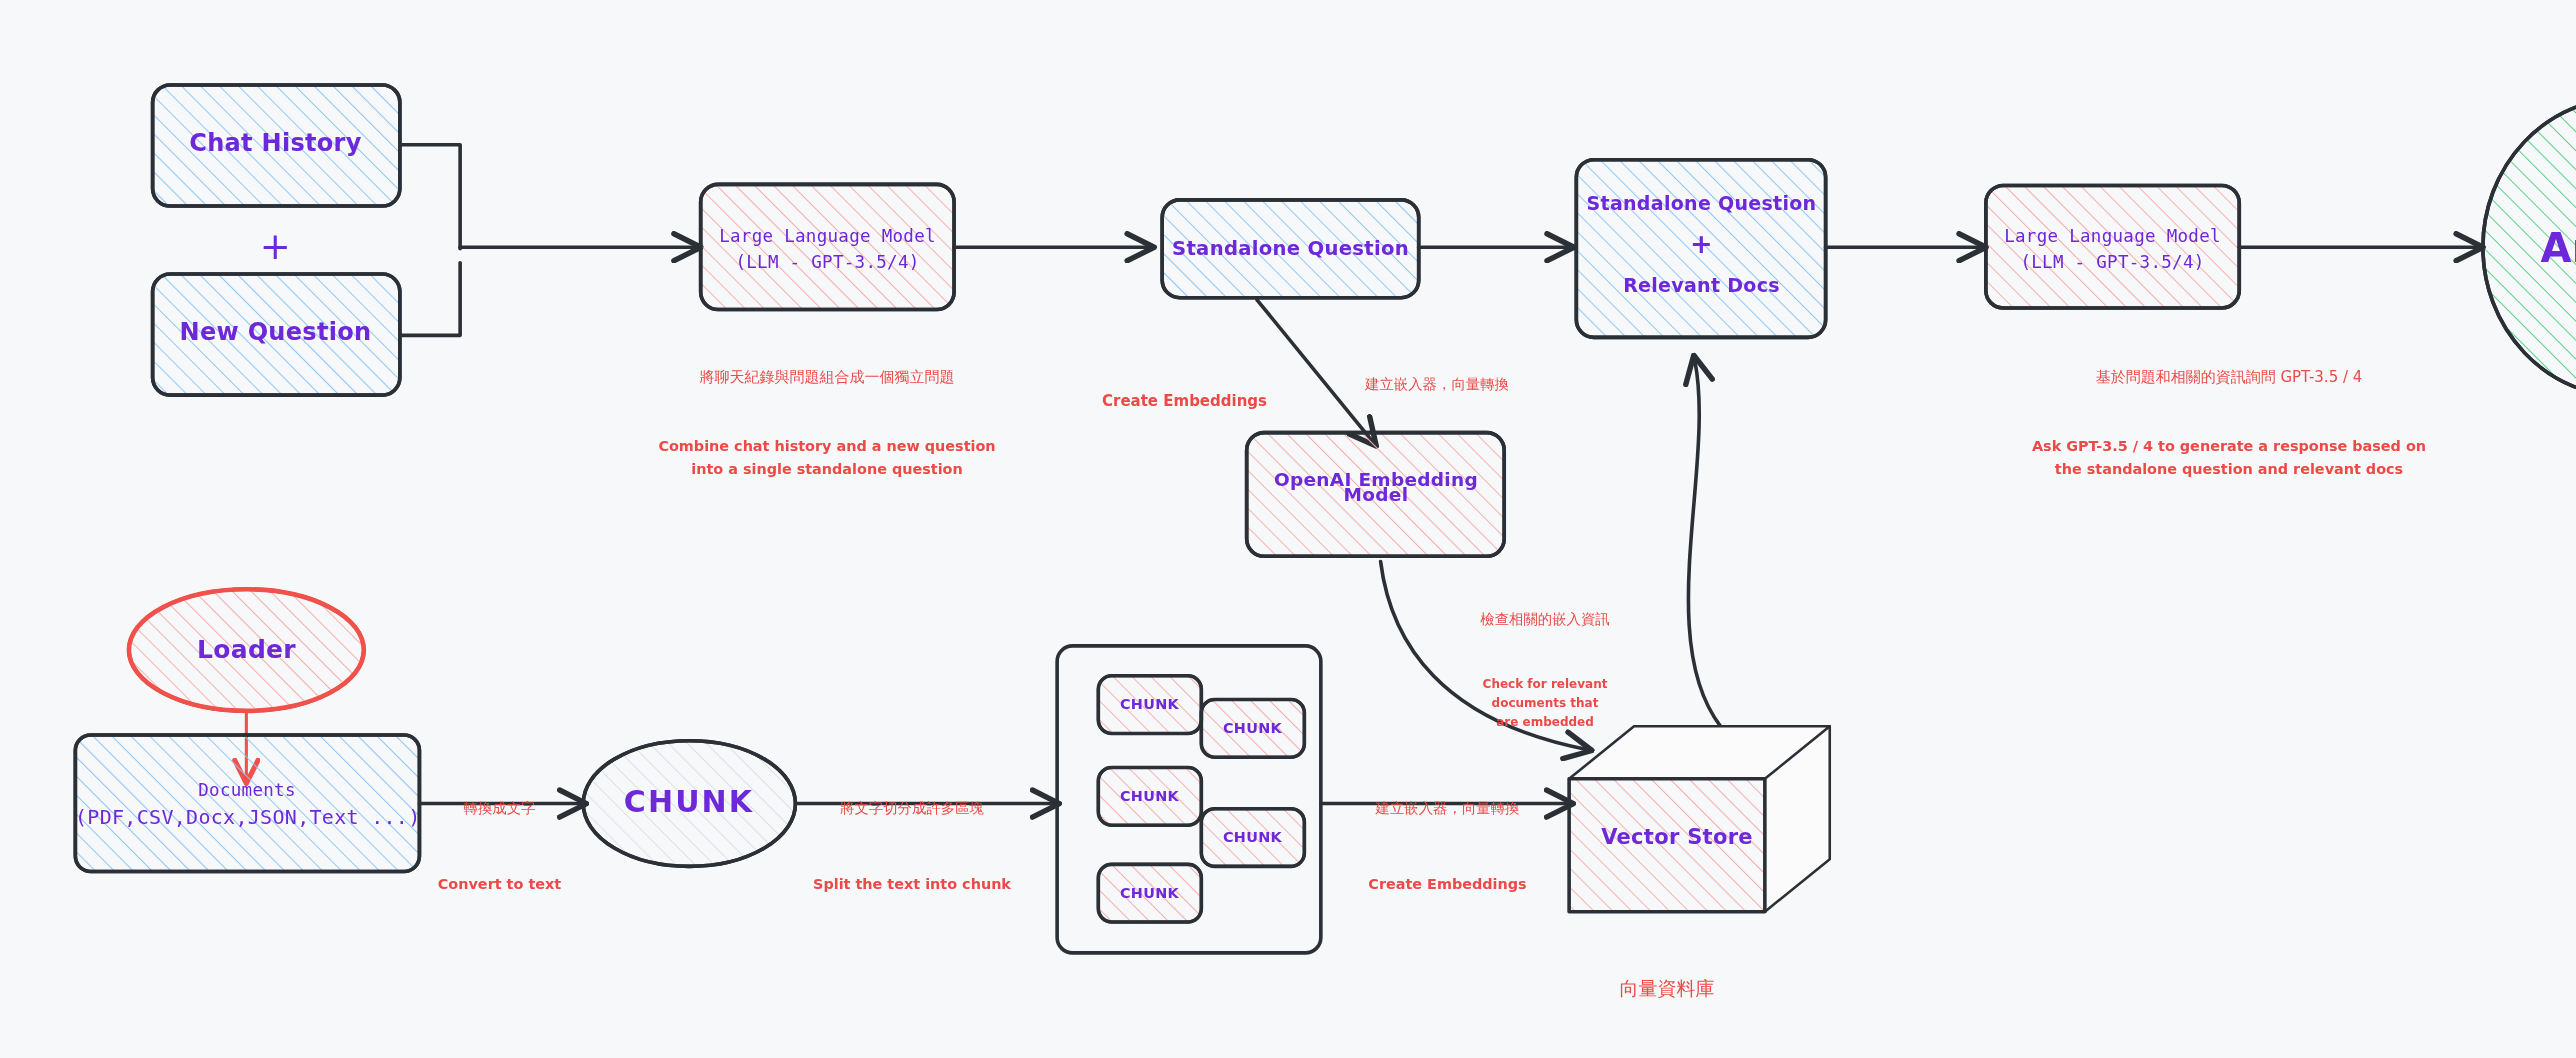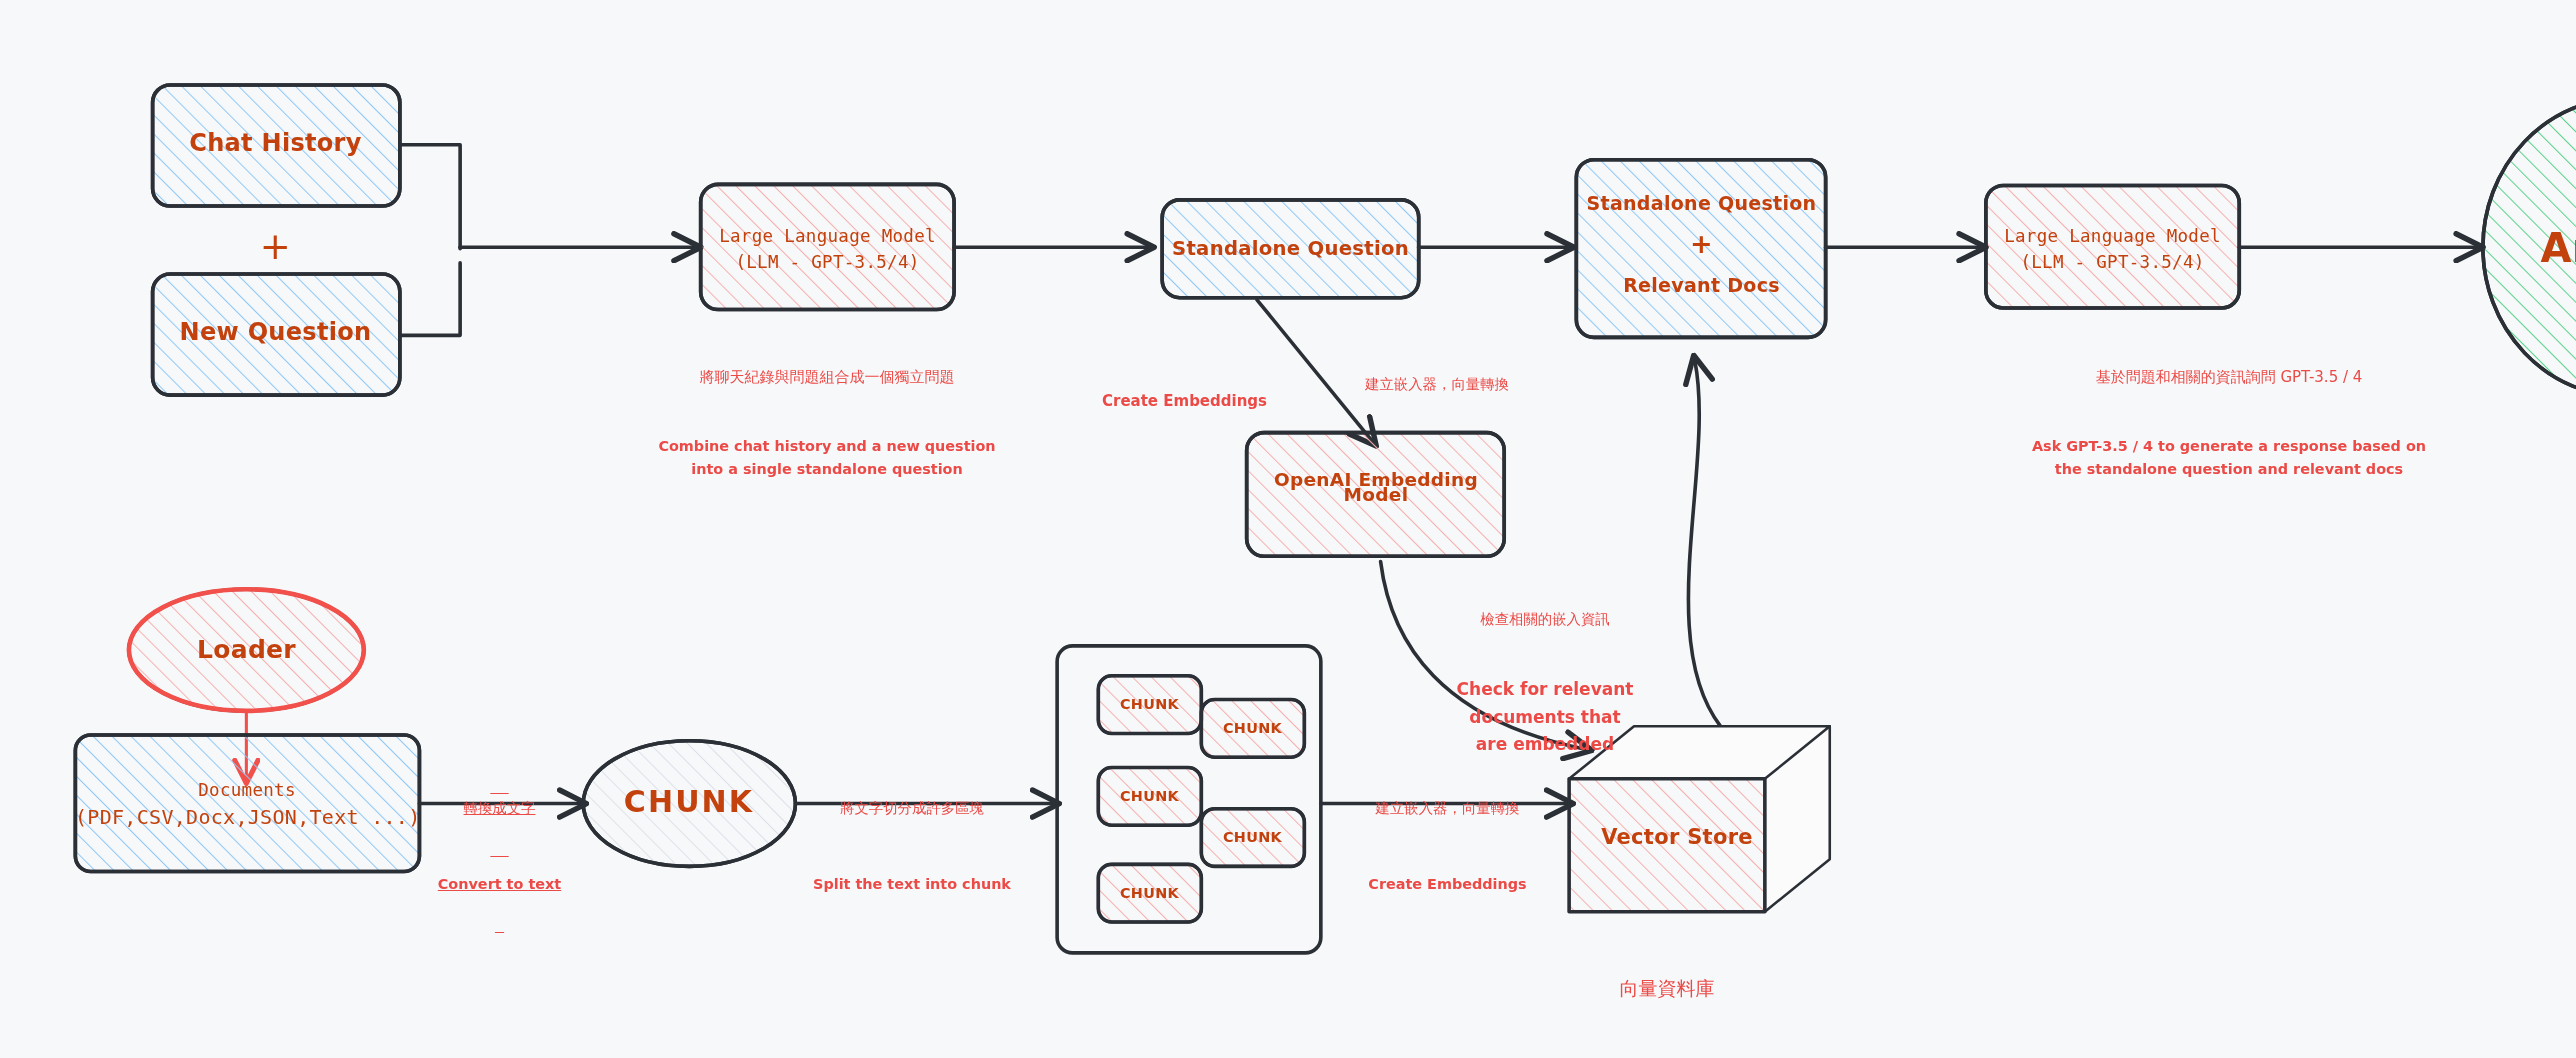--- a/index.html
+++ b/index.html
@@ -12,21 +12,21 @@
     overflow: hidden;
     font-family: "DejaVu Sans", sans-serif;
   }
   #canvas { position:absolute; inset:0; }
   svg.layer { position:absolute; left:0; top:0; width:2874px; height:1058px; }
 
   
   .node-label {
     position: absolute;
     text-align: center;
-    color: #c2410c;
+    color: #6d28d9;
     line-height: 1.28;
     white-space: pre;
     pointer-events: none;
     font-family: "DejaVu Sans", sans-serif;
   }
   .hand   { font-family: "DejaVu Sans", sans-serif; font-weight: 600; letter-spacing: 0.3px; }
   .mono   { font-family: "DejaVu Sans Mono", monospace; letter-spacing: 0.3px; }
 
   .ann {
     position: absolute;
@@ -234,32 +234,32 @@
   <div class="ann" style="left:1092px; top:345px; width:185px; font-size:14.4px;">
     <span class="en" style="font-size:15px;">Create Embeddings</span>
   </div>
 
   <div class="ann" style="left:1334px; top:332px; width:206px; font-size:14.4px;">
     <span class="cn" style="font-size:14.4px;">建立嵌入器，向量轉換</span>
   </div>
 
   <div class="ann" style="left:1437px; top:567px; width:216px; font-size:14.4px;">
     <span class="cn" style="font-size:14.4px;">檢查相關的嵌入資訊</span>
-    <span class="en" style="font-size:17px; line-height:1.6;">Check for relevant
+    <span class="en" style="font-size:12px; line-height:1.6;">Check for relevant
 documents that
 are embedded</span>
   </div>
 
   <div class="ann" style="left:1966px; top:325px; width:526px; font-size:14.4px; text-align:center;">
     <span class="cn" style="font-size:15px;">基於問題和相關的資訊詢問 GPT-3.5 / 4</span>
     <span class="en" style="font-size:14.4px; line-height:1.65;">Ask GPT-3.5 / 4 to generate a response based on
 the standalone question and relevant docs</span>
   </div>
 
-  <div class="ann" style="left:407px; top:756px; width:185px; font-size:14.4px;text-decoration:underline;">
+  <div class="ann" style="left:407px; top:756px; width:185px; font-size:14.4px;">
     <span class="cn" style="font-size:14.4px;">轉換成文字</span>
     <span class="en" style="font-size:14.4px; margin-top:.95em;">Convert to text</span>
   </div>
 
   <div class="ann" style="left:783px; top:756px; width:258px; font-size:14.4px;">
     <span class="cn" style="font-size:14.4px;">將文字切分成許多區塊</span>
     <span class="en" style="font-size:14.4px; margin-top:.95em;">Split the text into chunk</span>
   </div>
 
   <div class="ann" style="left:1324px; top:756px; width:247px; font-size:14.4px;">

